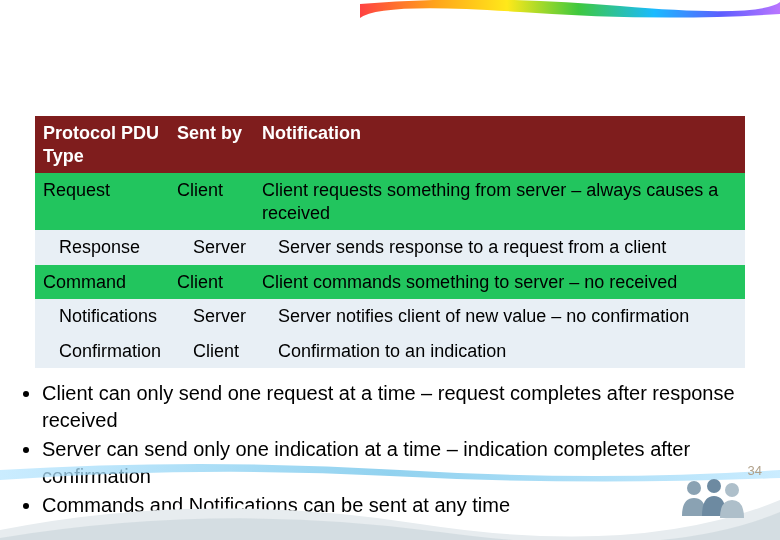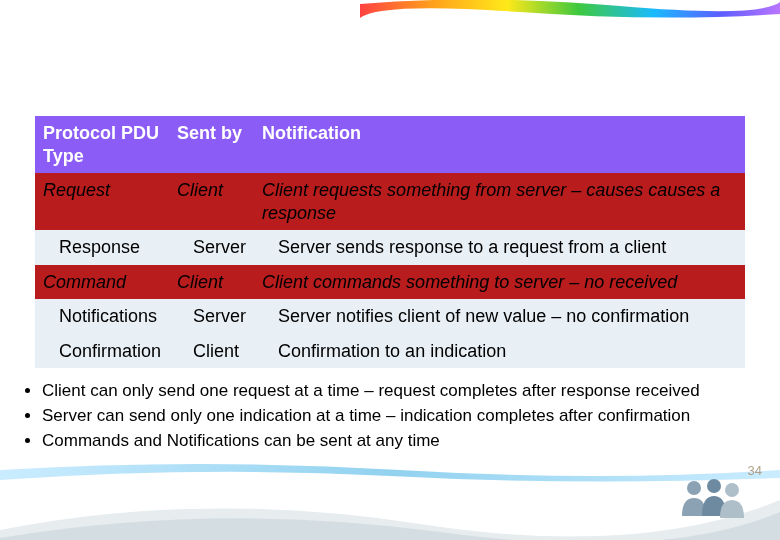--- a/index.html
+++ b/index.html
@@ -32,44 +32,44 @@
     left: 35px;
     width: 710px;
   }
   table {
     border-collapse: collapse;
     width: 100%;
     font-size: 18px;
     line-height: 1.25;
   }
   th {
-    background: #8b5cf6;
+    background: #7f1d1d;
     color: #fff;
     text-align: left;
     font-weight: bold;
     padding: 6px 8px;
     vertical-align: top;
   }
   td {
     padding: 6px 8px;
     vertical-align: top;
     color: #000;
   }
-  tbody tr.odd td { background: #b91c1c; font-style: italic; }
+  tbody tr.odd td { background: #22c55e; }
   tbody tr.even td { background: #e8eff5; padding-left: 24px; }
   col.c1 { width: 96px; }
   col.c2 { width: 72px; }
   col.c3 { width: auto; }
 
   .bullets {
     position: absolute;
     top: 380px;
     left: 24px;
     width: 732px;
-    font-size: 17px;
+    font-size: 20px;
     color: #000;
     line-height: 1.35;
   }
   .bullets ul {
     margin: 0;
     padding-left: 18px;
   }
   .bullets li {
     margin-bottom: 2px;
   }
@@ -146,21 +146,21 @@
         <tr>
           <th>Protocol PDU Type</th>
           <th>Sent by</th>
           <th>Notification</th>
         </tr>
       </thead>
       <tbody>
         <tr class="odd">
           <td>Request</td>
           <td>Client</td>
-          <td>Client requests something from server – causes causes a response</td>
+          <td>Client requests something from server – always causes a received</td>
         </tr>
         <tr class="even">
           <td>Response</td>
           <td>Server</td>
           <td>Server sends response to a request from a client</td>
         </tr>
         <tr class="odd">
           <td>Command</td>
           <td>Client</td>
           <td>Client commands something to server – no received</td>

